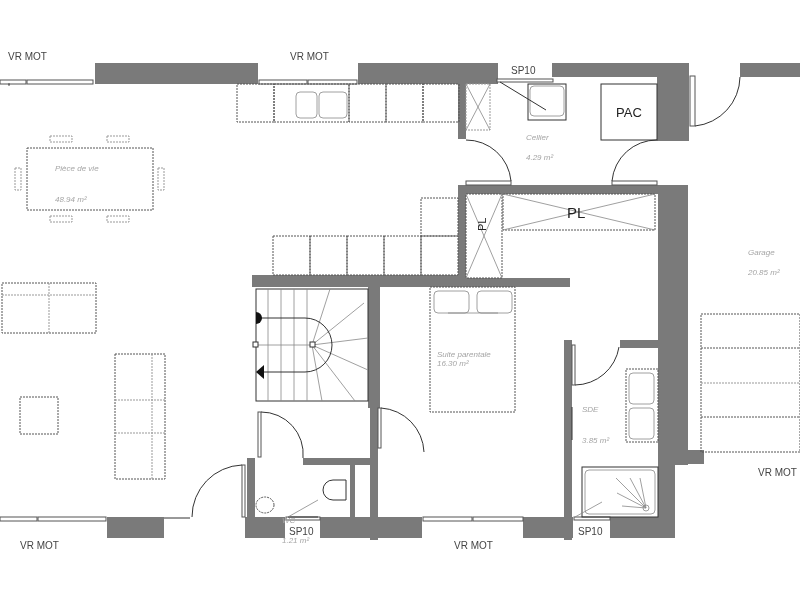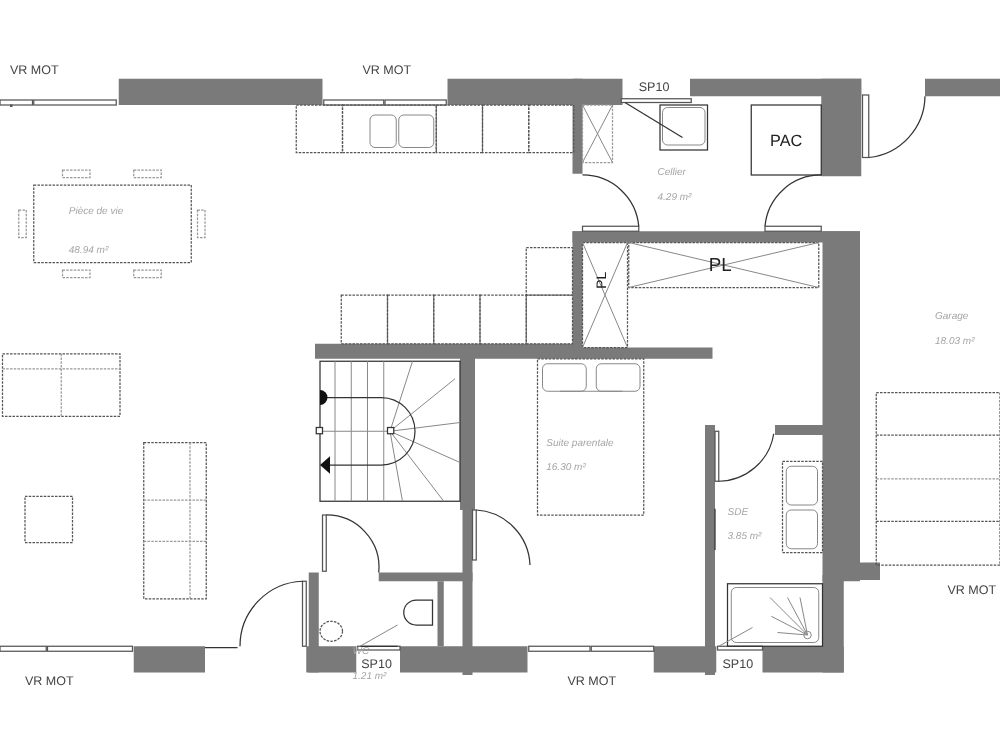--- a/index.html
+++ b/index.html
@@ -202,29 +202,29 @@
 <div class="room" style="left:55px;top:164px;width:70px;">
   <div>Pièce de vie</div>
   <div style="margin-top:22px;">48.94 m²</div>
 </div>
 <div class="room" style="left:526px;top:133px;width:60px;">
   <div>Cellier</div>
   <div style="margin-top:11px;">4.29 m²</div>
 </div>
 <div class="room" style="left:748px;top:248px;width:52px;">
   <div>Garage</div>
-  <div style="margin-top:11px;">18.03 m²</div>
+  <div style="margin-top:11px;">20.85 m²</div>
 </div>
 <div class="room" style="left:437px;top:350px;width:70px;">
   <div>Suite parentale</div>
-  <div style="margin-top:10px;">16.30 m²</div>
+  <div style="margin-top:0;">16.30 m²</div>
 </div>
 <div class="room" style="left:582px;top:405px;width:40px;">
   <div>SDE</div>
-  <div style="margin-top:10px;">3.85 m²</div>
+  <div style="margin-top:22px;">3.85 m²</div>
 </div>
 <div class="room" style="left:282px;top:473px;width:40px;margin-top:43px;">
   <div>WC</div>
   <div style="margin-top:11px;">1.21 m²</div>
 </div>
 
 <span class="big" style="left:616px;top:105px;">PAC</span>
 <span class="big" style="left:567px;top:204px;font-size:15px;">PL</span>
 <span class="big" style="left:476px;top:231px;font-size:11px;transform:rotate(-90deg);transform-origin:left top;">PL</span>
 

